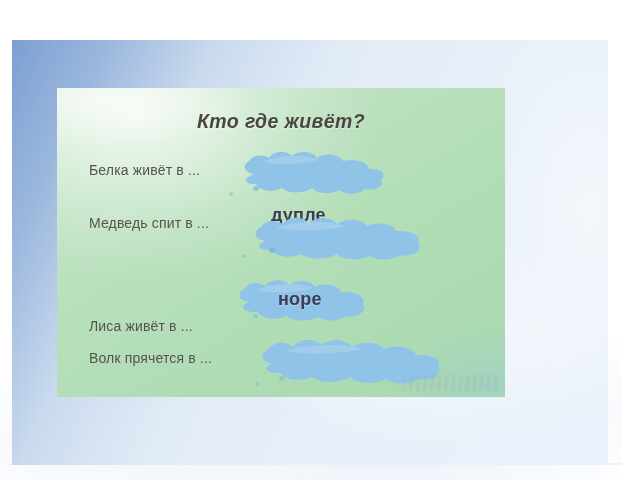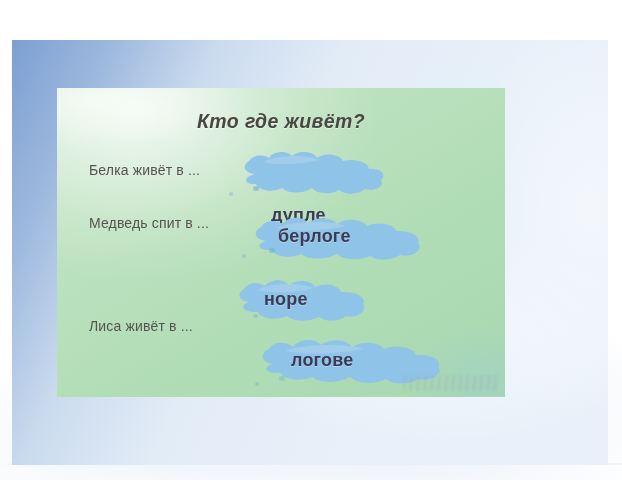--- a/index.html
+++ b/index.html
@@ -119,42 +119,41 @@
       </div>
 
       <div class="row" style="top:126px;">
         <div class="prompt" style="left:32px;top:1px;">Медведь спит в ...</div>
         <div class="cloud" style="left:189px;top:0px;">
           <svg width="182" height="48" viewBox="0 0 182 48">
             <path fill="#8fc4e8" d="M20,27 C9,26 6,18 15,13 C19,6 30,5 37,10 C42,2 57,2 62,9 C70,2 86,3 91,10 C100,3 117,5 121,12 C132,7 148,10 150,17 C164,16 176,22 172,29 C178,36 166,44 154,41 C146,47 130,47 124,42 C114,47 97,46 91,40 C80,46 62,46 55,40 C45,45 29,43 26,36 C13,37 8,31 20,27 Z"></path>
             <path fill="rgba(255,255,255,.16)" d="M30,14 C48,7 84,6 100,12 C80,17 48,18 30,14 Z"></path>
           </svg>
         </div>
-        <div class="answer" style="left:221px;top:12px;">берлоге</div>
       </div>
 
       <div class="row" style="top:188px;">
         <div class="prompt" style="left:32px;top:14px;margin-top:28px;">Лиса живёт в ...</div>
         <div class="cloud" style="left:172px;top:0px;">
           <svg width="146" height="48" viewBox="0 0 146 48">
             <path fill="#8fc4e8" d="M20,26 C10,25 7,18 15,13 C19,6 30,5 36,10 C41,3 55,2 60,9 C68,3 82,4 86,11 C96,6 110,9 112,16 C126,15 138,21 134,28 C139,35 128,43 117,40 C110,46 96,46 90,41 C80,46 64,46 58,40 C48,45 32,43 29,36 C14,37 9,30 20,26 Z"></path>
             <path fill="rgba(255,255,255,.16)" d="M28,14 C42,7 70,6 84,12 C68,17 44,18 28,14 Z"></path>
           </svg>
         </div>
-        <div class="answer" style="left:207px;top:13px;">норе</div>
+        <div class="answer" style="left:221px;top:13px;">норе</div>
       </div>
 
       <div class="row" style="top:248px;">
+        <div class="prompt" style="left:32px;top:14px;">Волк прячется в ...</div>
         <div class="cloud" style="left:196px;top:0px;">
           <svg width="196" height="50" viewBox="0 0 196 50">
             <path fill="#8fc4e8" d="M20,28 C8,26 6,18 16,13 C21,5 33,5 40,11 C46,2 62,2 68,9 C77,2 94,3 99,11 C109,4 127,6 131,13 C143,8 160,11 163,19 C178,18 190,24 185,31 C191,38 178,46 165,43 C157,49 140,49 133,43 C122,49 104,48 97,41 C85,48 66,47 59,41 C48,46 31,44 28,37 C13,38 8,31 20,28 Z"></path>
             <path fill="rgba(255,255,255,.16)" d="M32,15 C52,8 92,7 110,13 C88,18 52,19 32,15 Z"></path>
           </svg>
         </div>
-        <div class="answer" style="left:234px;top:14px;">логове</div>
       </div>
 
       <div class="speck" style="left:196px;top:98px;width:6px;height:5px;"></div>
       <div class="speck" style="left:172px;top:104px;width:4px;height:4px;opacity:.7;"></div>
       <div class="speck" style="left:212px;top:160px;width:6px;height:5px;"></div>
       <div class="speck" style="left:185px;top:166px;width:4px;height:4px;opacity:.7;"></div>
       <div class="speck" style="left:196px;top:226px;width:5px;height:4px;opacity:.75;"></div>
       <div class="speck" style="left:222px;top:288px;width:6px;height:5px;opacity:.7;"></div>
       <div class="speck" style="left:198px;top:294px;width:4px;height:4px;opacity:.6;"></div>
 

